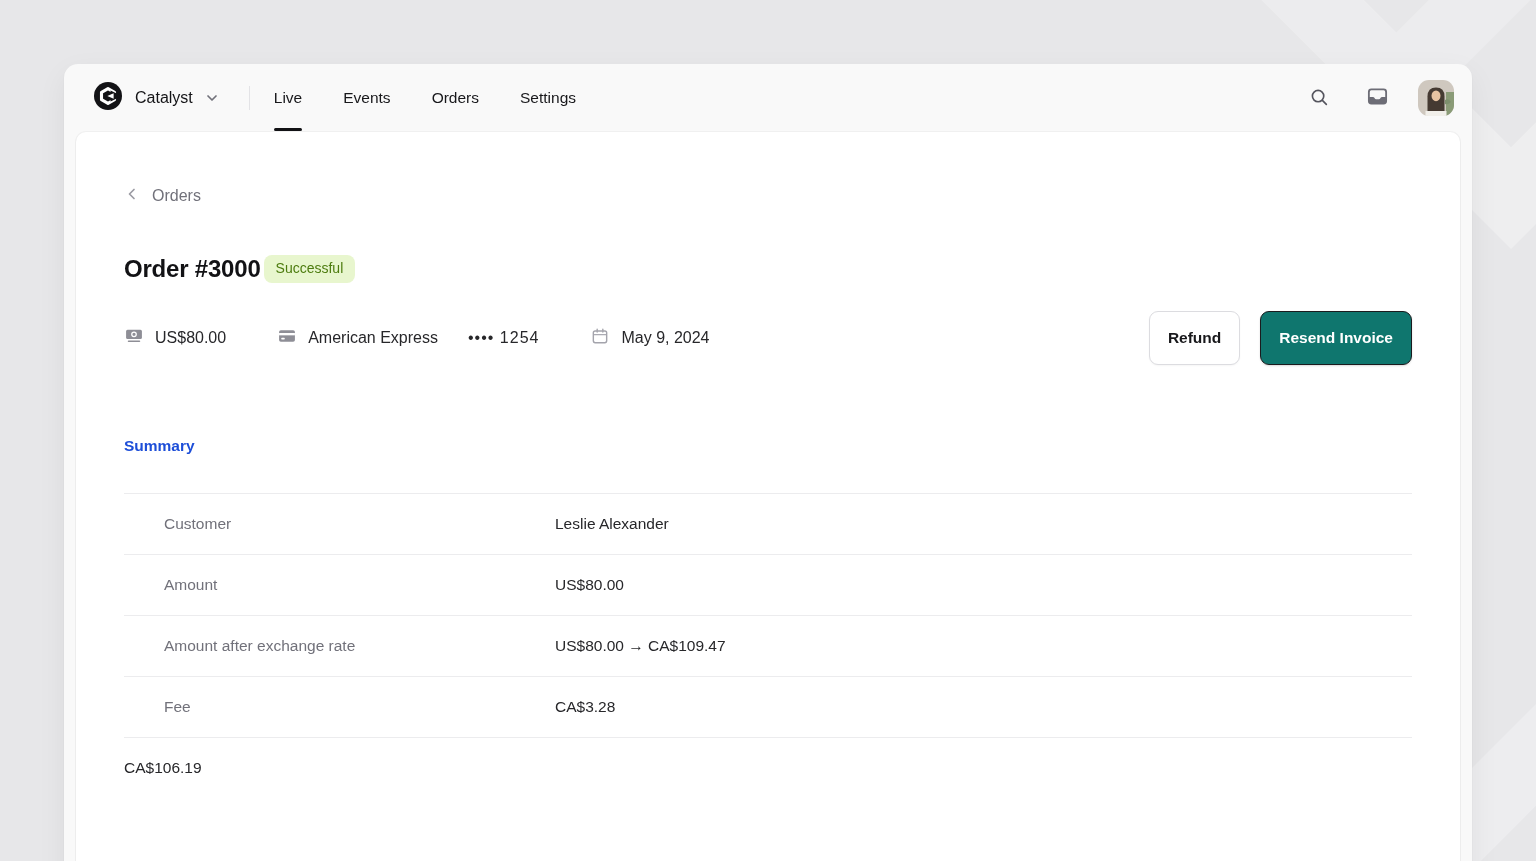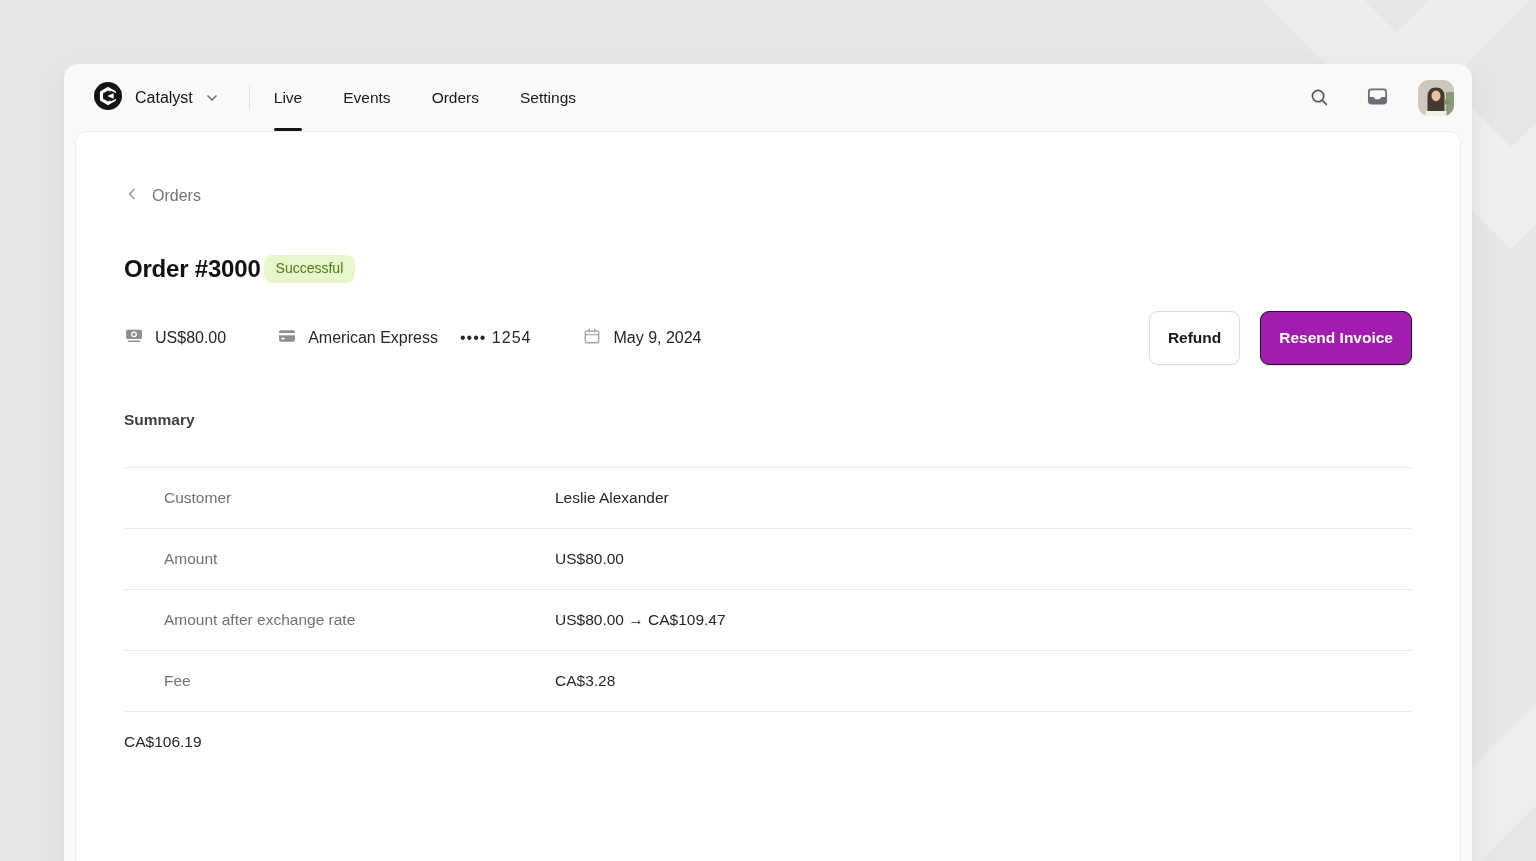--- a/index.html
+++ b/index.html
@@ -52,30 +52,30 @@
     color:#71717a; font-size:16px; text-decoration:none; width:max-content; }
 
   .title-row { margin-top:49px; display:flex; align-items:center; gap:3px; }
   .page-title { font-size:24px; font-weight:700; letter-spacing:-.2px; color:#121215; }
   .status-badge { background:#e8f6ce; color:#4d7c0f; font-size:14px; font-weight:500;
     padding:4px 12px; border-radius:8px; line-height:1.4; }
 
   .meta-row { margin-top:28px; display:flex; align-items:center; }
   .meta-group { display:flex; align-items:center; gap:11px; margin-right:51px; }
   .meta-text { font-size:16px; color:#27272a; }
-  .meta-sub { margin-left:11px; letter-spacing:1px; }
+  .meta-sub { margin-left:19px; letter-spacing:1px; }
   .meta-actions { margin-left:auto; display:flex; align-items:center; gap:20px; }
   .btn { font-family:inherit; font-size:15.5px; font-weight:600; border-radius:9px;
     padding:16px 18px; cursor:pointer; line-height:1.3; }
   .btn-outline { background:#fff; color:#18181b; border:1px solid #dcdce0;
     box-shadow:0 1px 2px rgba(0,0,0,.04); }
-  .btn-solid { background:#a21caf; color:#fff; border:1px solid #1b1b1e;
+  .btn-solid { background:#0f766e; color:#fff; border:1px solid #1b1b1e;
     box-shadow:0 1px 2px rgba(0,0,0,.15); }
 
-  .section-heading { margin-top:46px; font-size:15.5px; font-weight:700; color:#404040; }
+  .section-heading { margin-top:72px; font-size:15.5px; font-weight:700; color:#1d4ed8; }
   .summary-table { margin-top:38px; }
   .summary-row { display:grid; grid-template-columns:431px 1fr; align-items:center;
     height:61px; border-top:1px solid #ececee; }
   .summary-label { color:#71717a; font-size:15.5px;margin-left:40px; }
   .summary-value { color:#27272a; font-size:15.5px; }
 </style>
 </head>
 <body>
 
 <div class="decor d1"></div>

